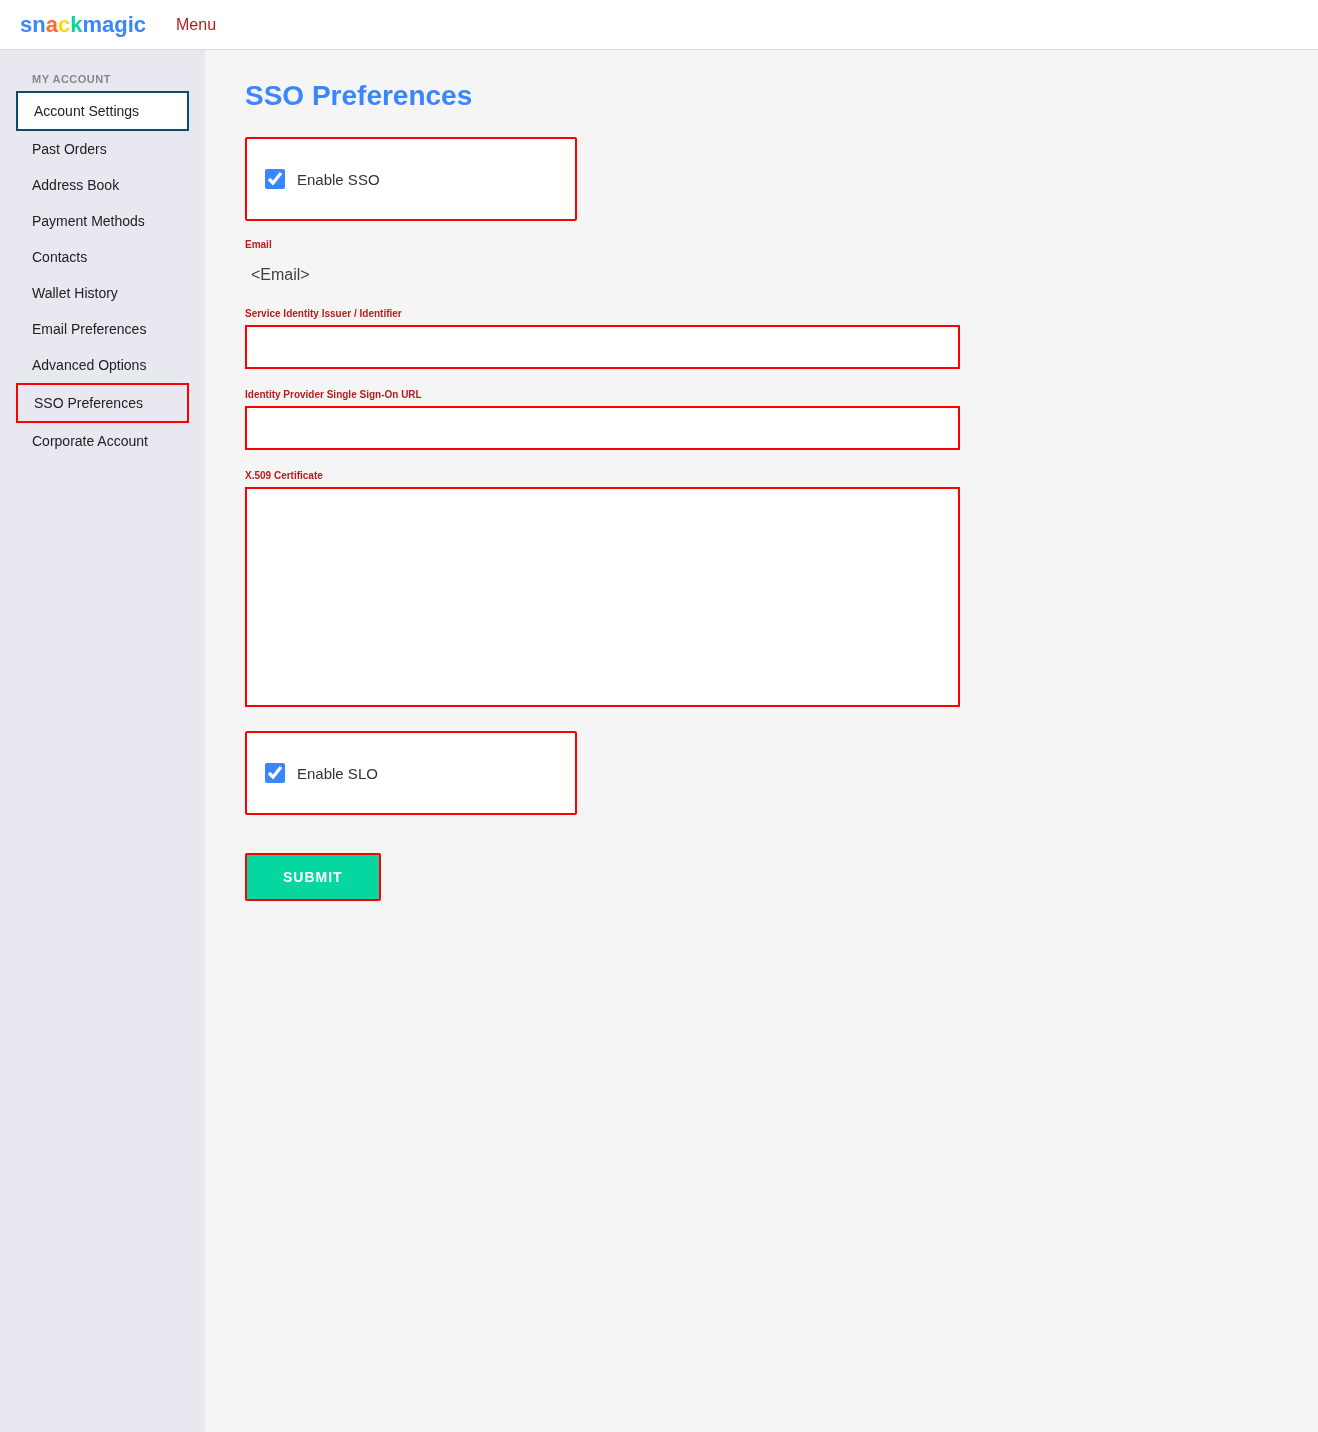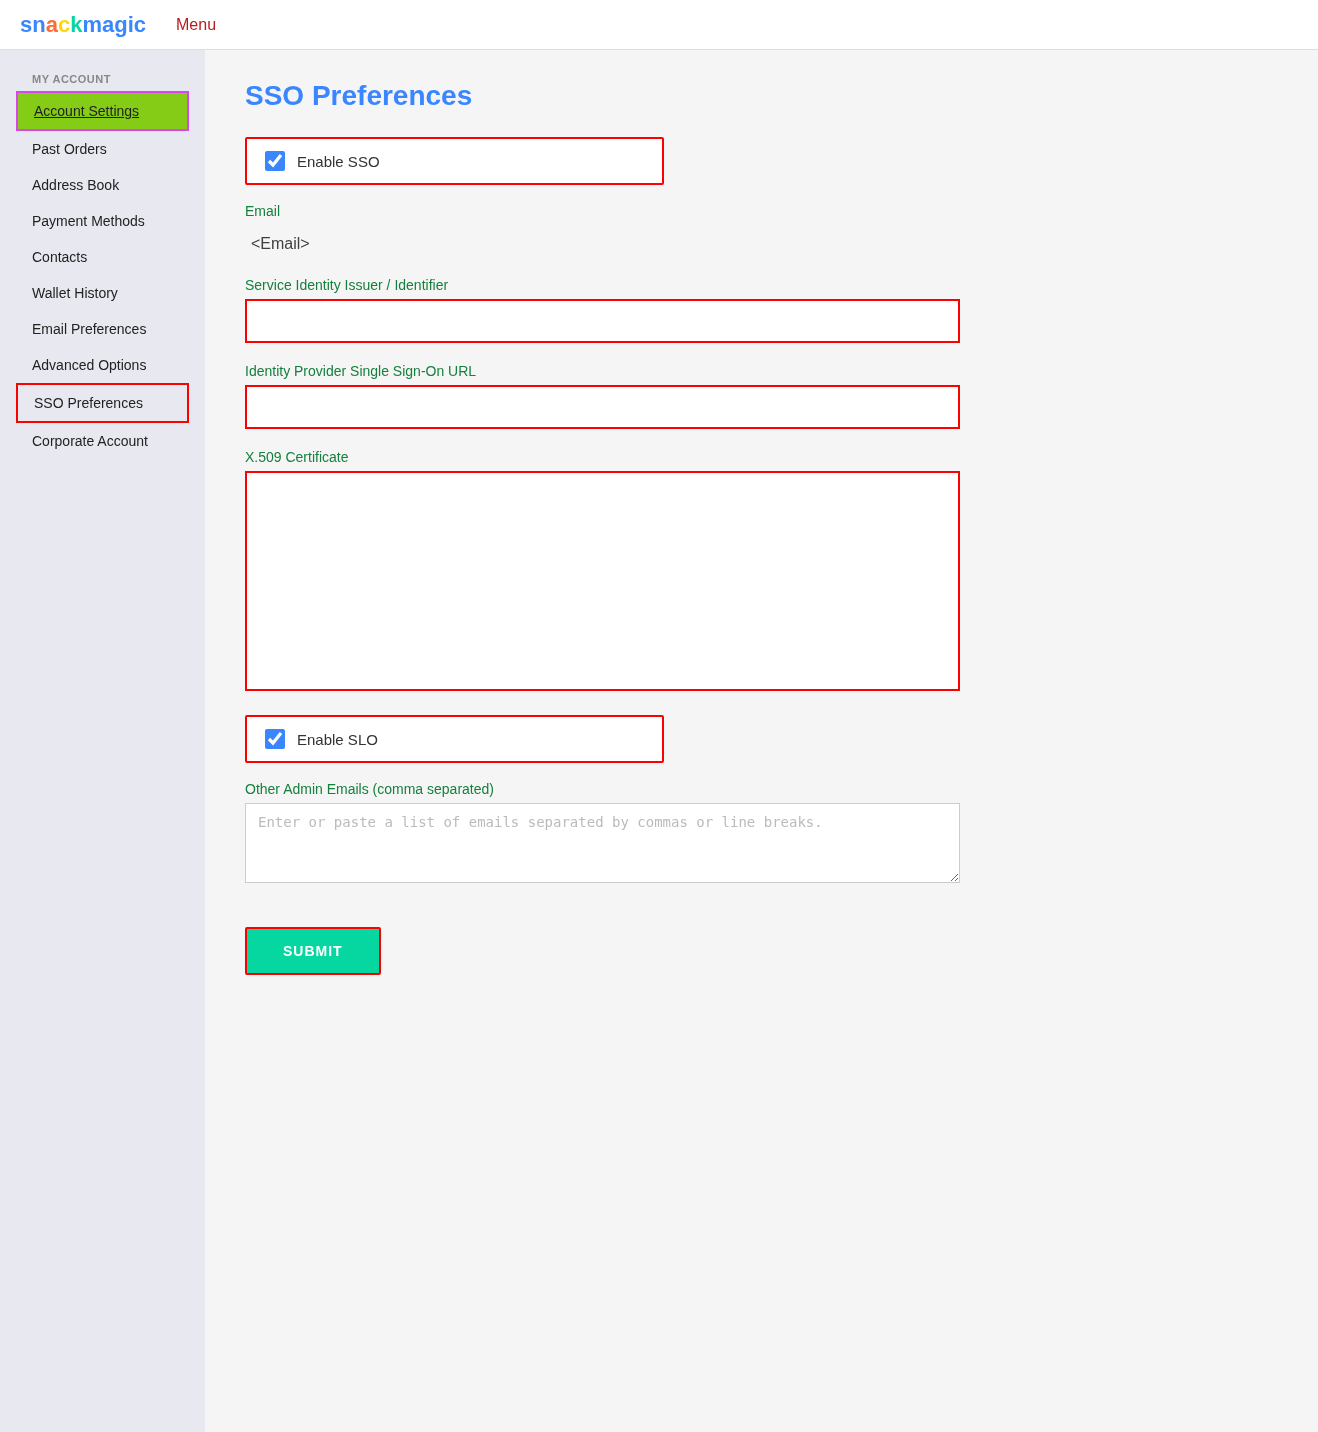--- a/index.html
+++ b/index.html
@@ -60,23 +60,22 @@
     }
     .sidebar-item {
       padding: 10px 16px;
       font-size: 14px;
       color: #222;
       cursor: pointer;
       display: block;
       text-decoration: none;
     }
     .sidebar-item.active-highlight {
-      border: 2px solid #d946ef;
-      background: #84cc16;
-      text-decoration: underline;
+      border: 2px solid #0c4a6e;
+      background: #ffffff;
     }
     .sidebar-item.selected {
       border: 2px solid red;
     }
 
     
     .main {
       flex: 1;
       background: #f5f5f5;
       padding: 30px 40px;
@@ -86,34 +85,34 @@
       font-weight: bold;
       color: #3a86ff;
       margin-bottom: 25px;
     }
 
     
     .form-section {
       margin-bottom: 20px;
     }
     .field-label {
-      font-size: 14px;
-      color: #15803d;
+      font-size: 10px;
+      color: #b91c1c;
       margin-bottom: 6px;
-      font-weight: 400;
+      font-weight: 700;
     }
 
     
     .checkbox-row {
       display: flex;
       align-items: center;
       background: #fff;
       border: 2px solid red;
-      padding: 12px 18px;
-      width: 419px;
+      padding: 30px 18px;
+      width: 332px;
       border-radius: 2px;
       margin-bottom: 18px;
     }
     .checkbox-row input[type="checkbox"] {
       width: 20px;
       height: 20px;
       margin-right: 12px;
       accent-color: #3a86ff;
       cursor: pointer;
     }
@@ -253,22 +252,18 @@
 
     
     <div class="checkbox-row" style="margin-top:16px; margin-bottom: 18px;">
       <input type="checkbox" id="enable-slo" checked="" style="">
       <label class="checkbox-label" for="enable-slo">Enable SLO</label>
     </div>
 
     
 
     
-    <div class="form-section">
-      <div class="field-label">Other Admin Emails (comma separated)</div>
-      <textarea class="admin-emails-textarea" placeholder="Enter or paste a list of emails separated by commas or line breaks." style=""></textarea>
-    </div>
 
     
     <button class="submit-btn">SUBMIT</button>
 
   </main>
 </div>
 
 </body></html>

